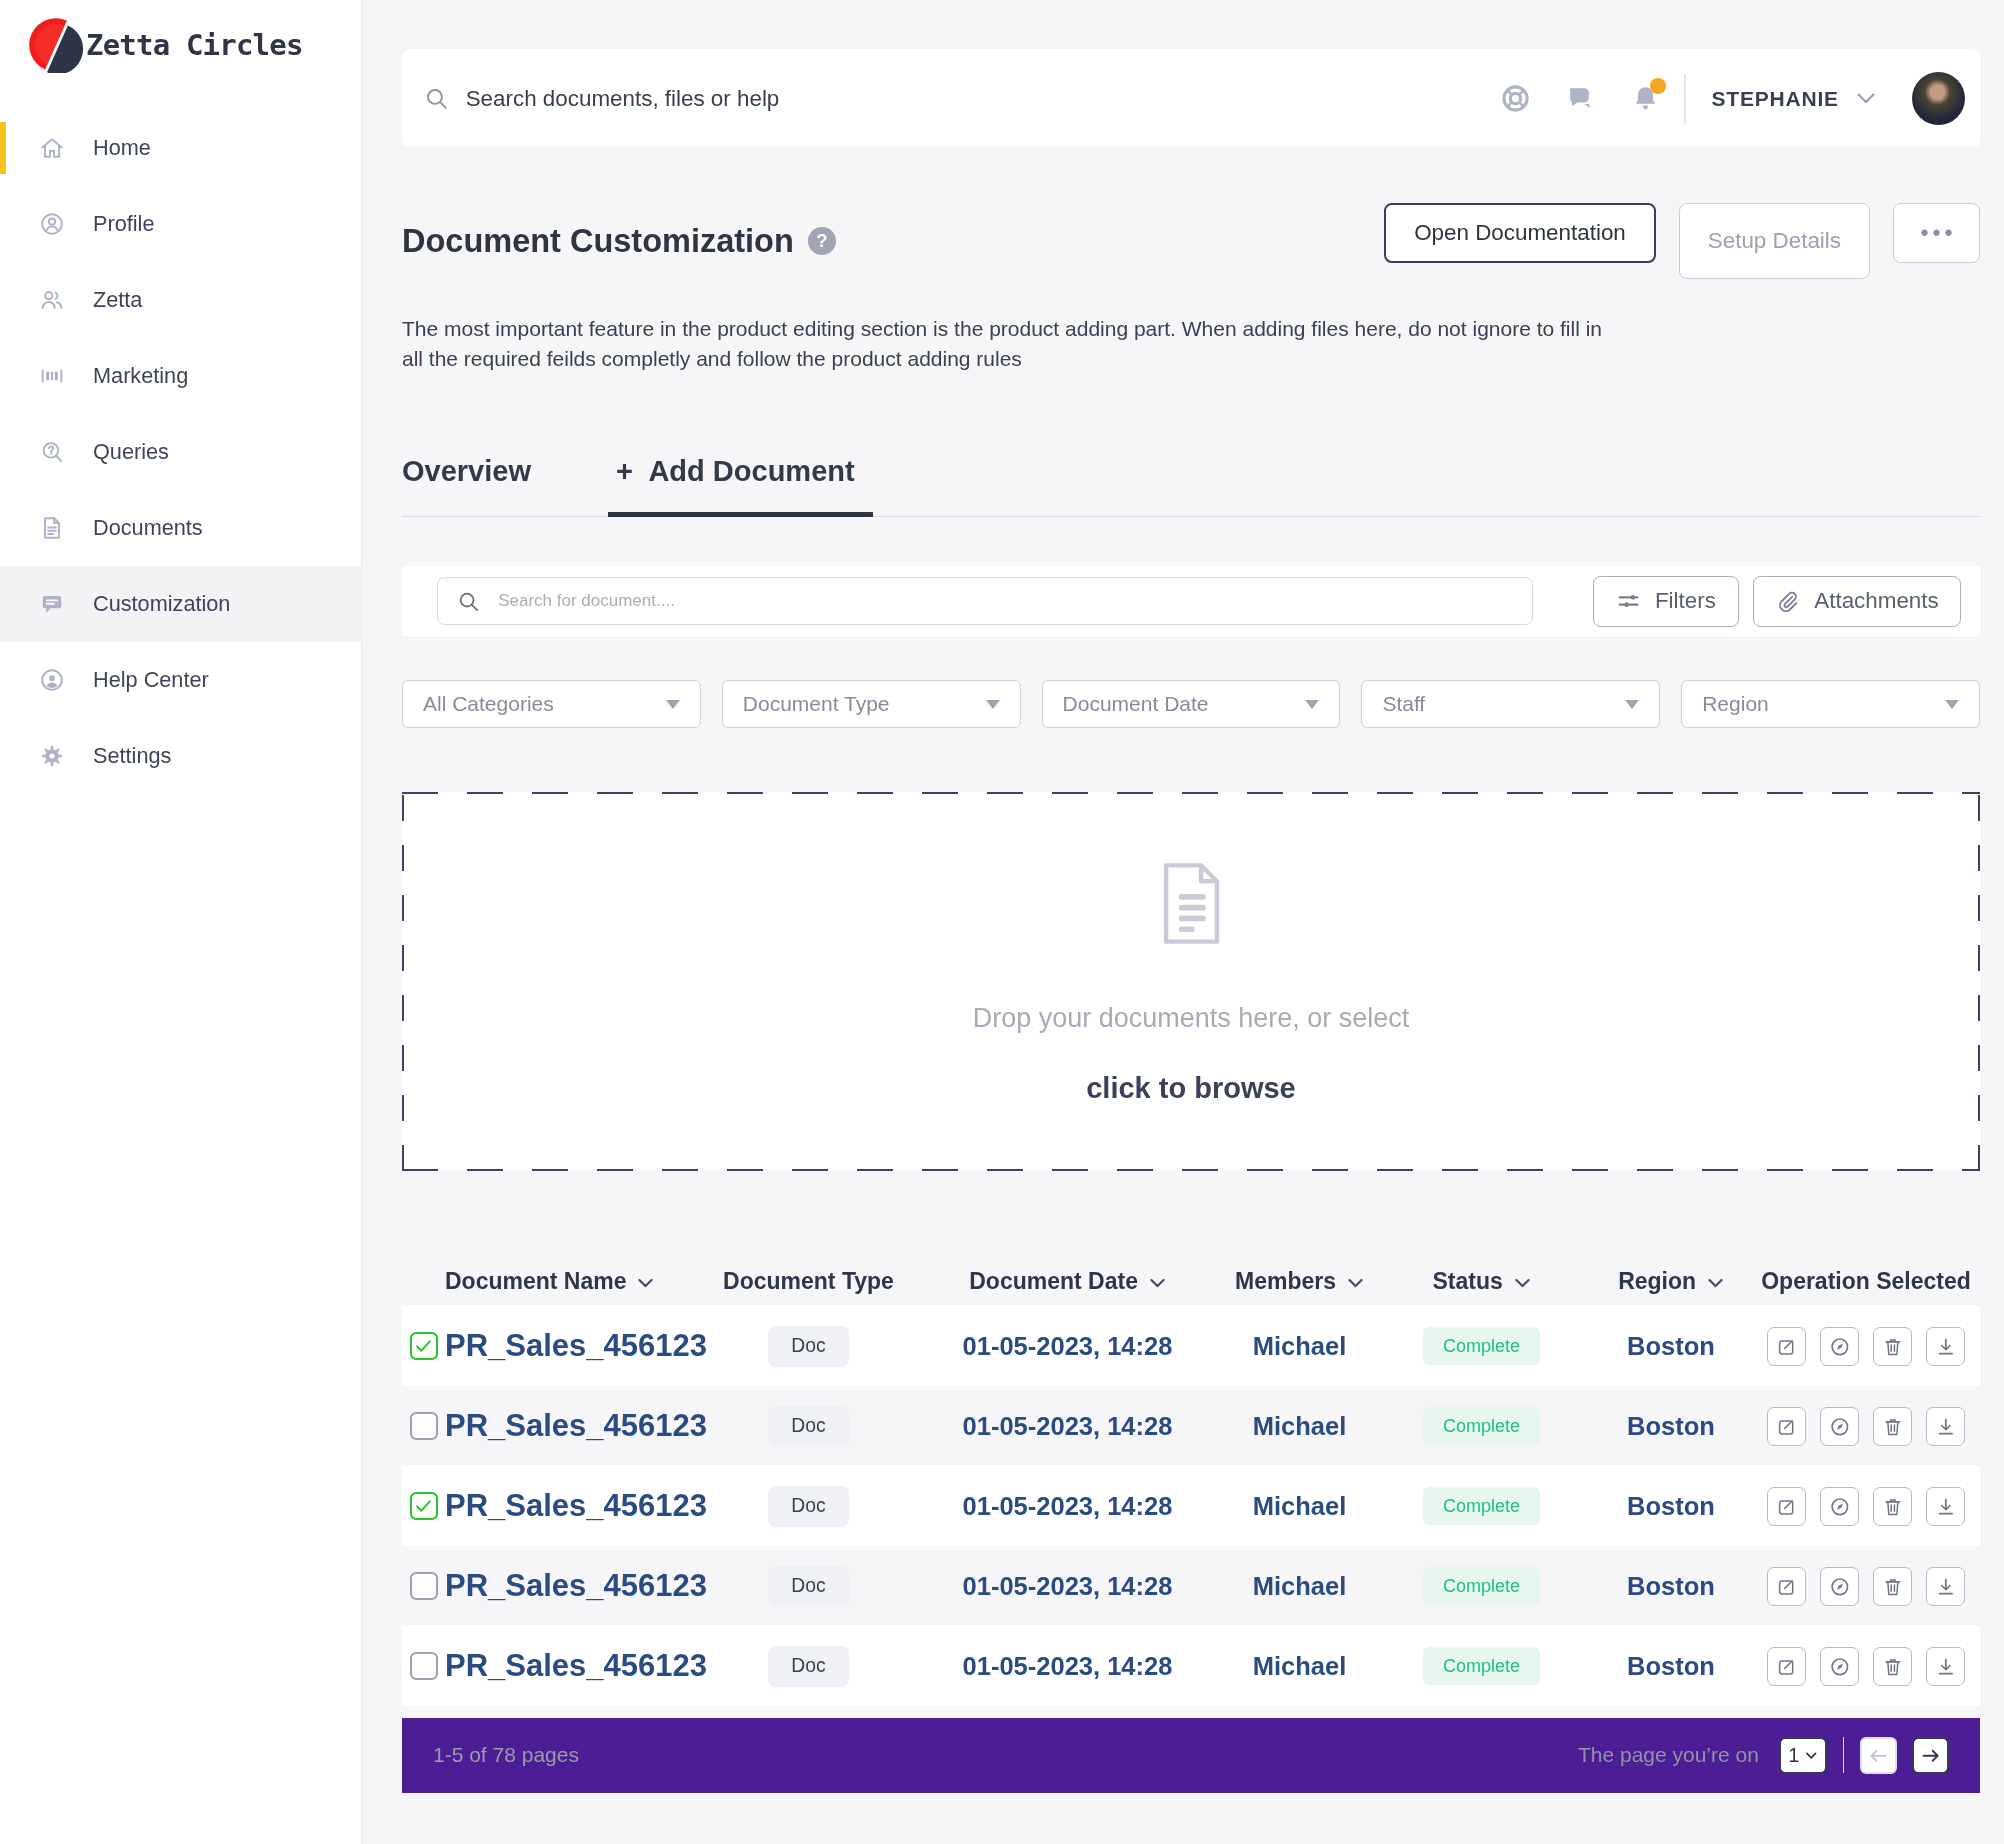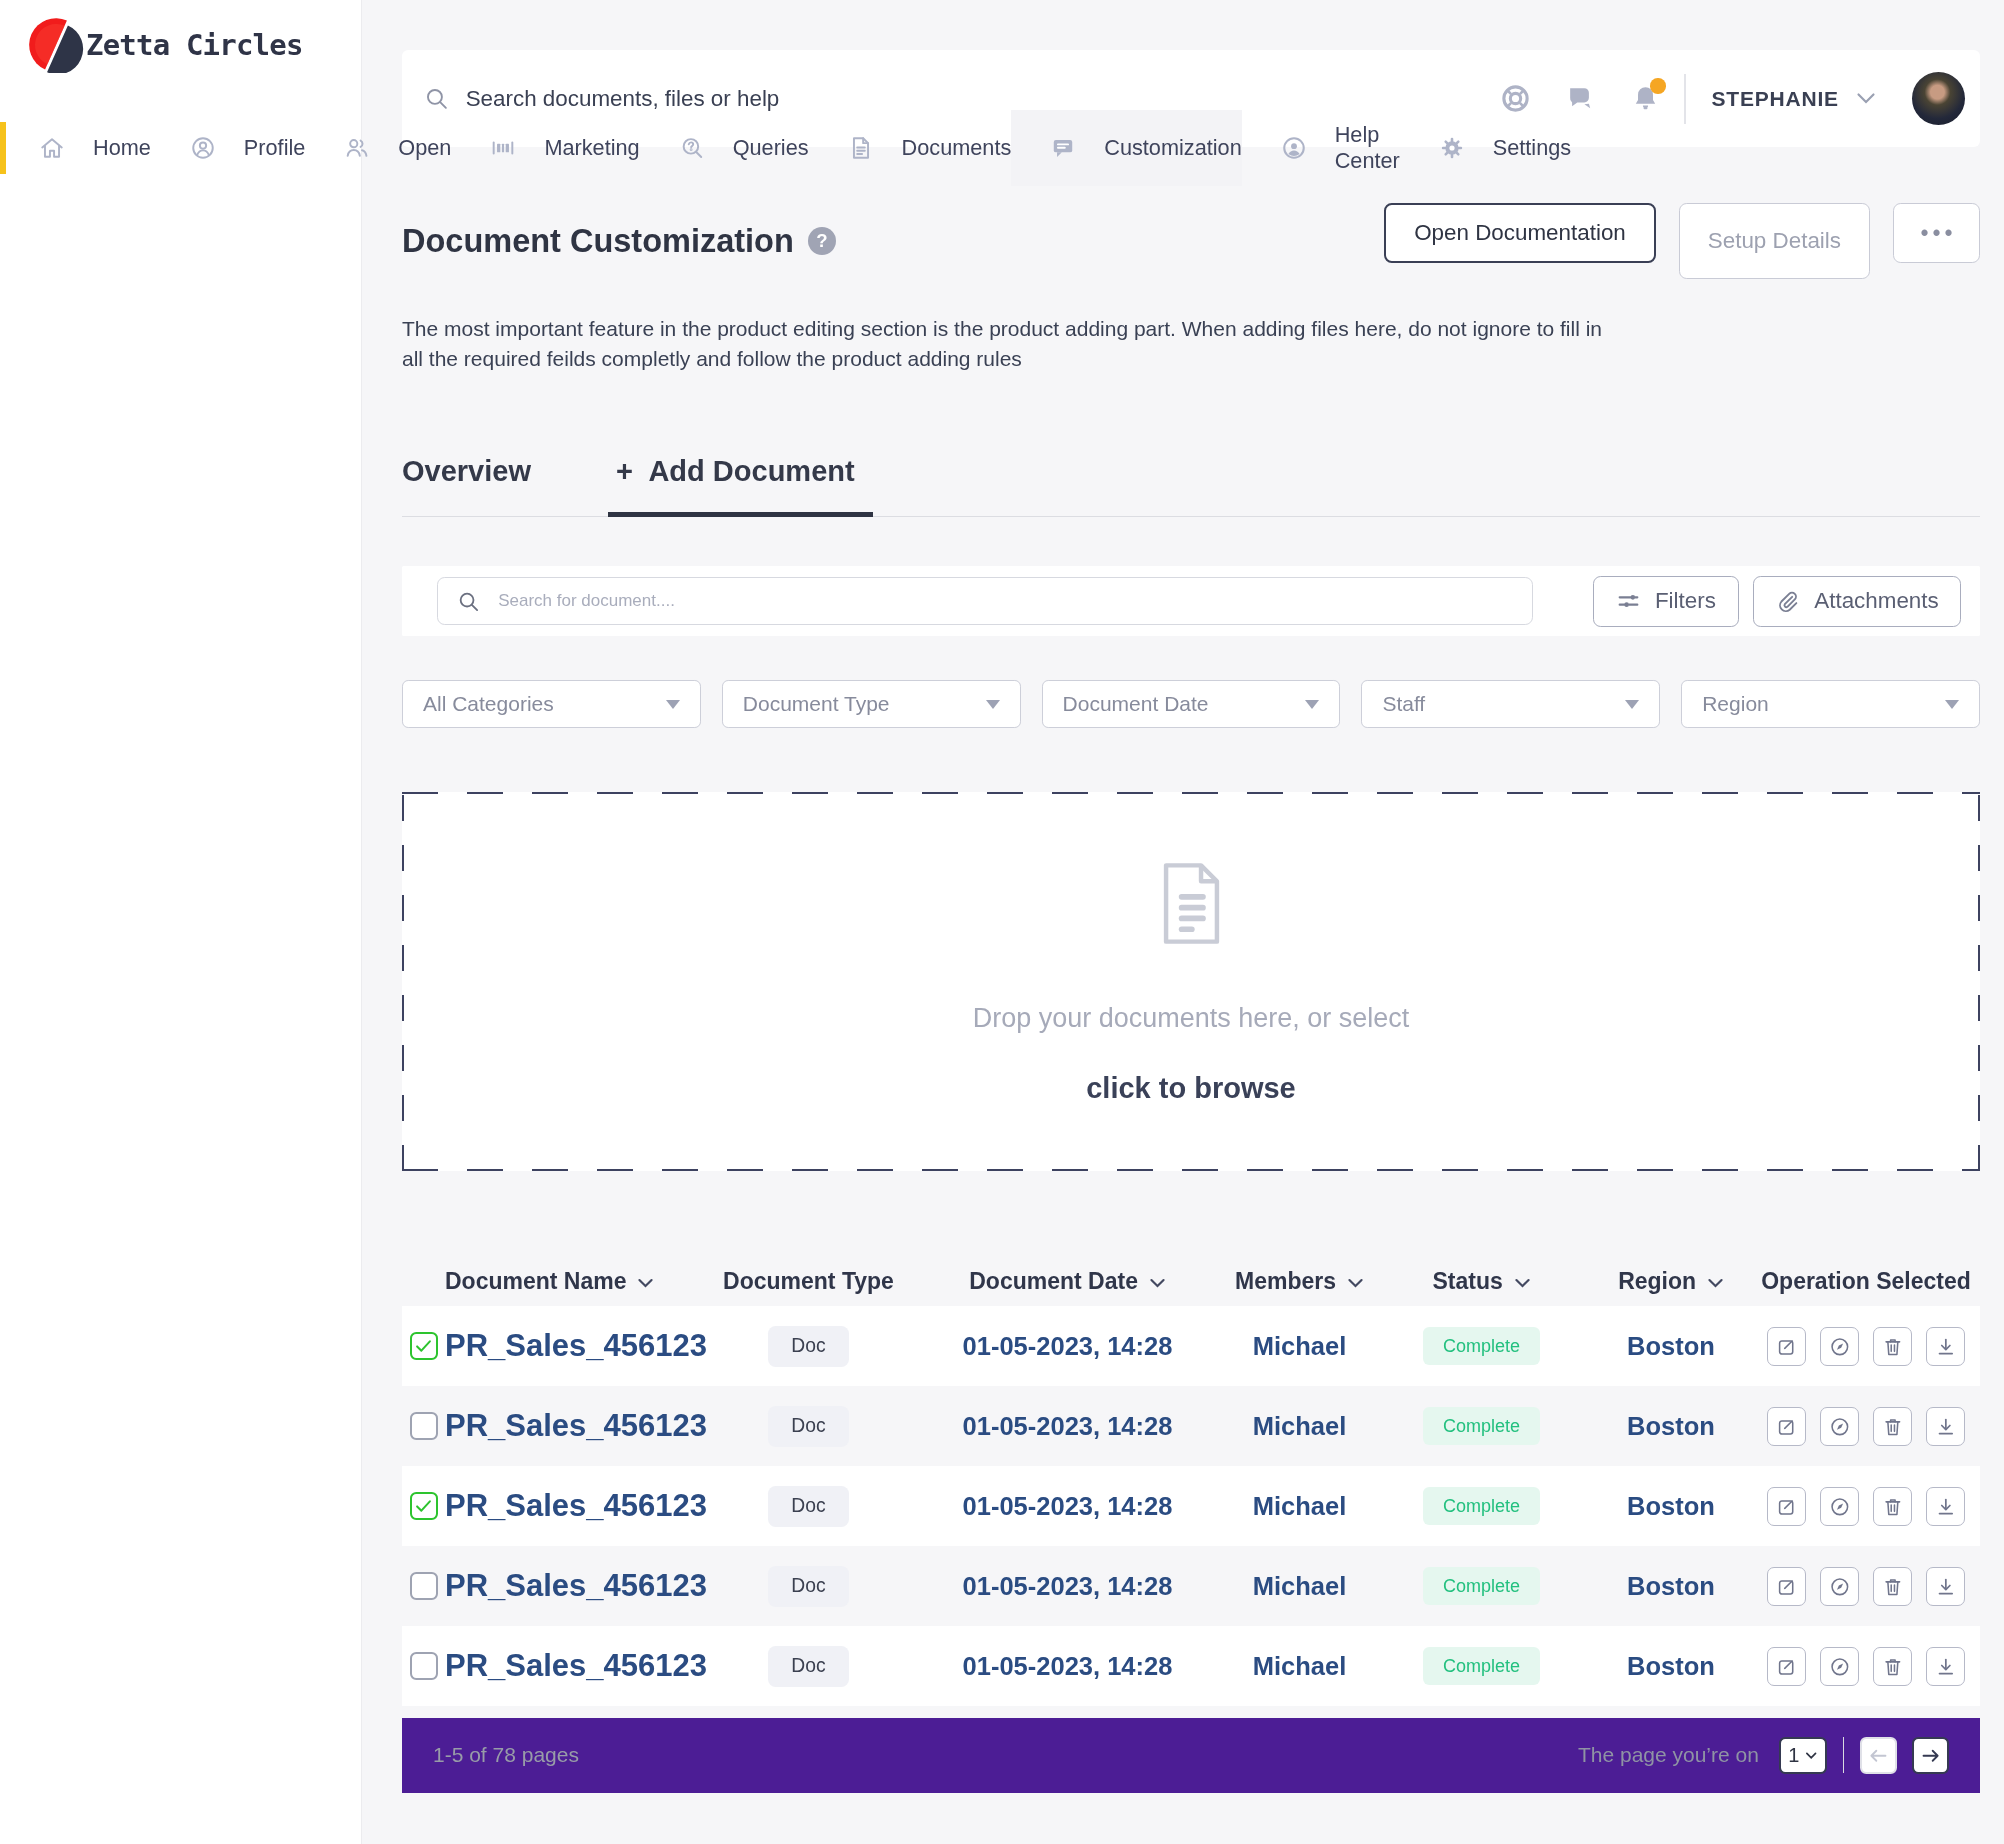--- a/index.html
+++ b/index.html
@@ -4,21 +4,21 @@
 <style>
   * { margin:0; padding:0; box-sizing:border-box; }
   html,body { width:2005px; height:1845px; overflow:hidden; }
   body { font-family:"Liberation Sans", sans-serif; background:#F6F6F8; display:flex; color:#3A4053; }
 
   
   .sidebar { width:362px; min-width:362px; background:#FFFFFF; border-right:0.8px solid #ECECEF; height:100%; }
   .logo-row { display:flex; align-items:center; gap:2px; padding:17px 0 0 28px; }
   .logo-mark { width:56px; height:56px; }
   .logo-text { font-family:"DejaVu Sans Mono", monospace; font-weight:bold; font-size:29px; color:#2F3447; letter-spacing:-0.8px; }
-  .nav { margin-top:37px; display:flex; flex-direction:row; }
+  .nav { margin-top:37px; display:flex; flex-direction:column; }
   .nav-item { position:relative; height:76px; display:flex; align-items:center; gap:28px; padding-left:39px; cursor:pointer; }
   .nav-item .nicon { width:26px; height:26px; color:#AEB4C8; display:flex; align-items:center; justify-content:center; }
   .nav-item .nicon svg { width:26px; height:26px; }
   .nav-label { font-size:21.7px; color:#3F445C; }
   .nav-item.active::before { content:""; position:absolute; left:0; top:12.4px; bottom:12.4px; width:6.2px; background:#F6C21B; }
   .nav-item.highlighted { background:#F3F3F6; }
 
   
   .main { flex:1; padding:0 25px 0 40px; }
 
@@ -161,21 +161,21 @@
     </div>
     <div class="nav-item">
       <span class="nicon">
         <svg viewBox="0 0 24 24" fill="none" stroke="currentColor" stroke-width="1.8" stroke-linecap="round">
           <circle cx="9" cy="8" r="3.3"></circle>
             <path d="M3.4 19.2c.6-3.5 2.9-5.3 5.6-5.3s5 1.8 5.6 5.3"></path>
           <path d="M15.3 5.1a3.3 3.3 0 0 1 0 5.9"></path>
             <path d="M16.6 14.1c2.3.6 3.7 2.3 4.1 5.1"></path>
         </svg>
         </span>
-      <span class="nav-label">Open</span>
+      <span class="nav-label">Zetta</span>
     </div>
     <div class="nav-item">
       <span class="nicon">
         <svg viewBox="0 0 24 24" fill="currentColor">
           <rect x="2.5" y="6" width="1.8" height="12" rx="0.9"></rect>
             <rect x="6.5" y="8" width="3" height="8" rx="0.6"></rect>
           <rect x="11" y="8" width="2" height="8" rx="0.6"></rect>
             <rect x="14.5" y="8" width="3" height="8" rx="0.6"></rect>
           <rect x="19.7" y="6" width="1.8" height="12" rx="0.9"></rect>
         </svg>

